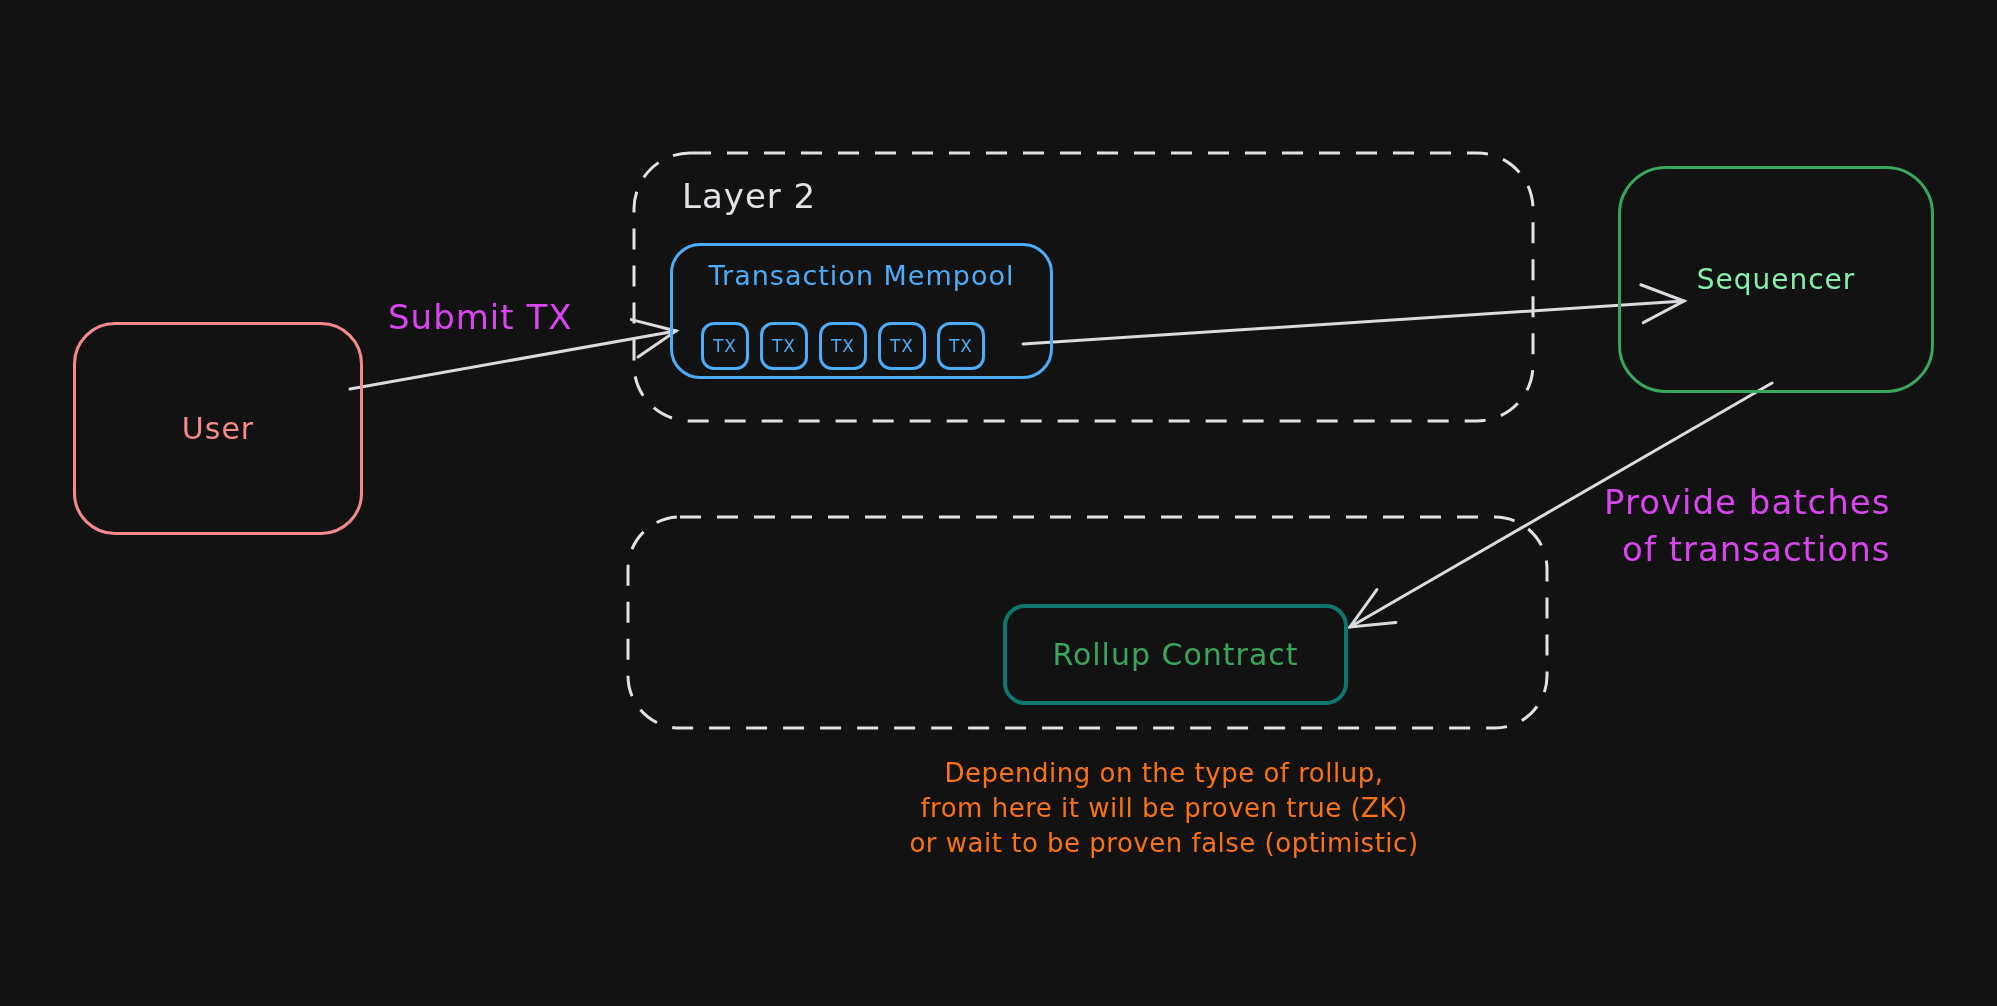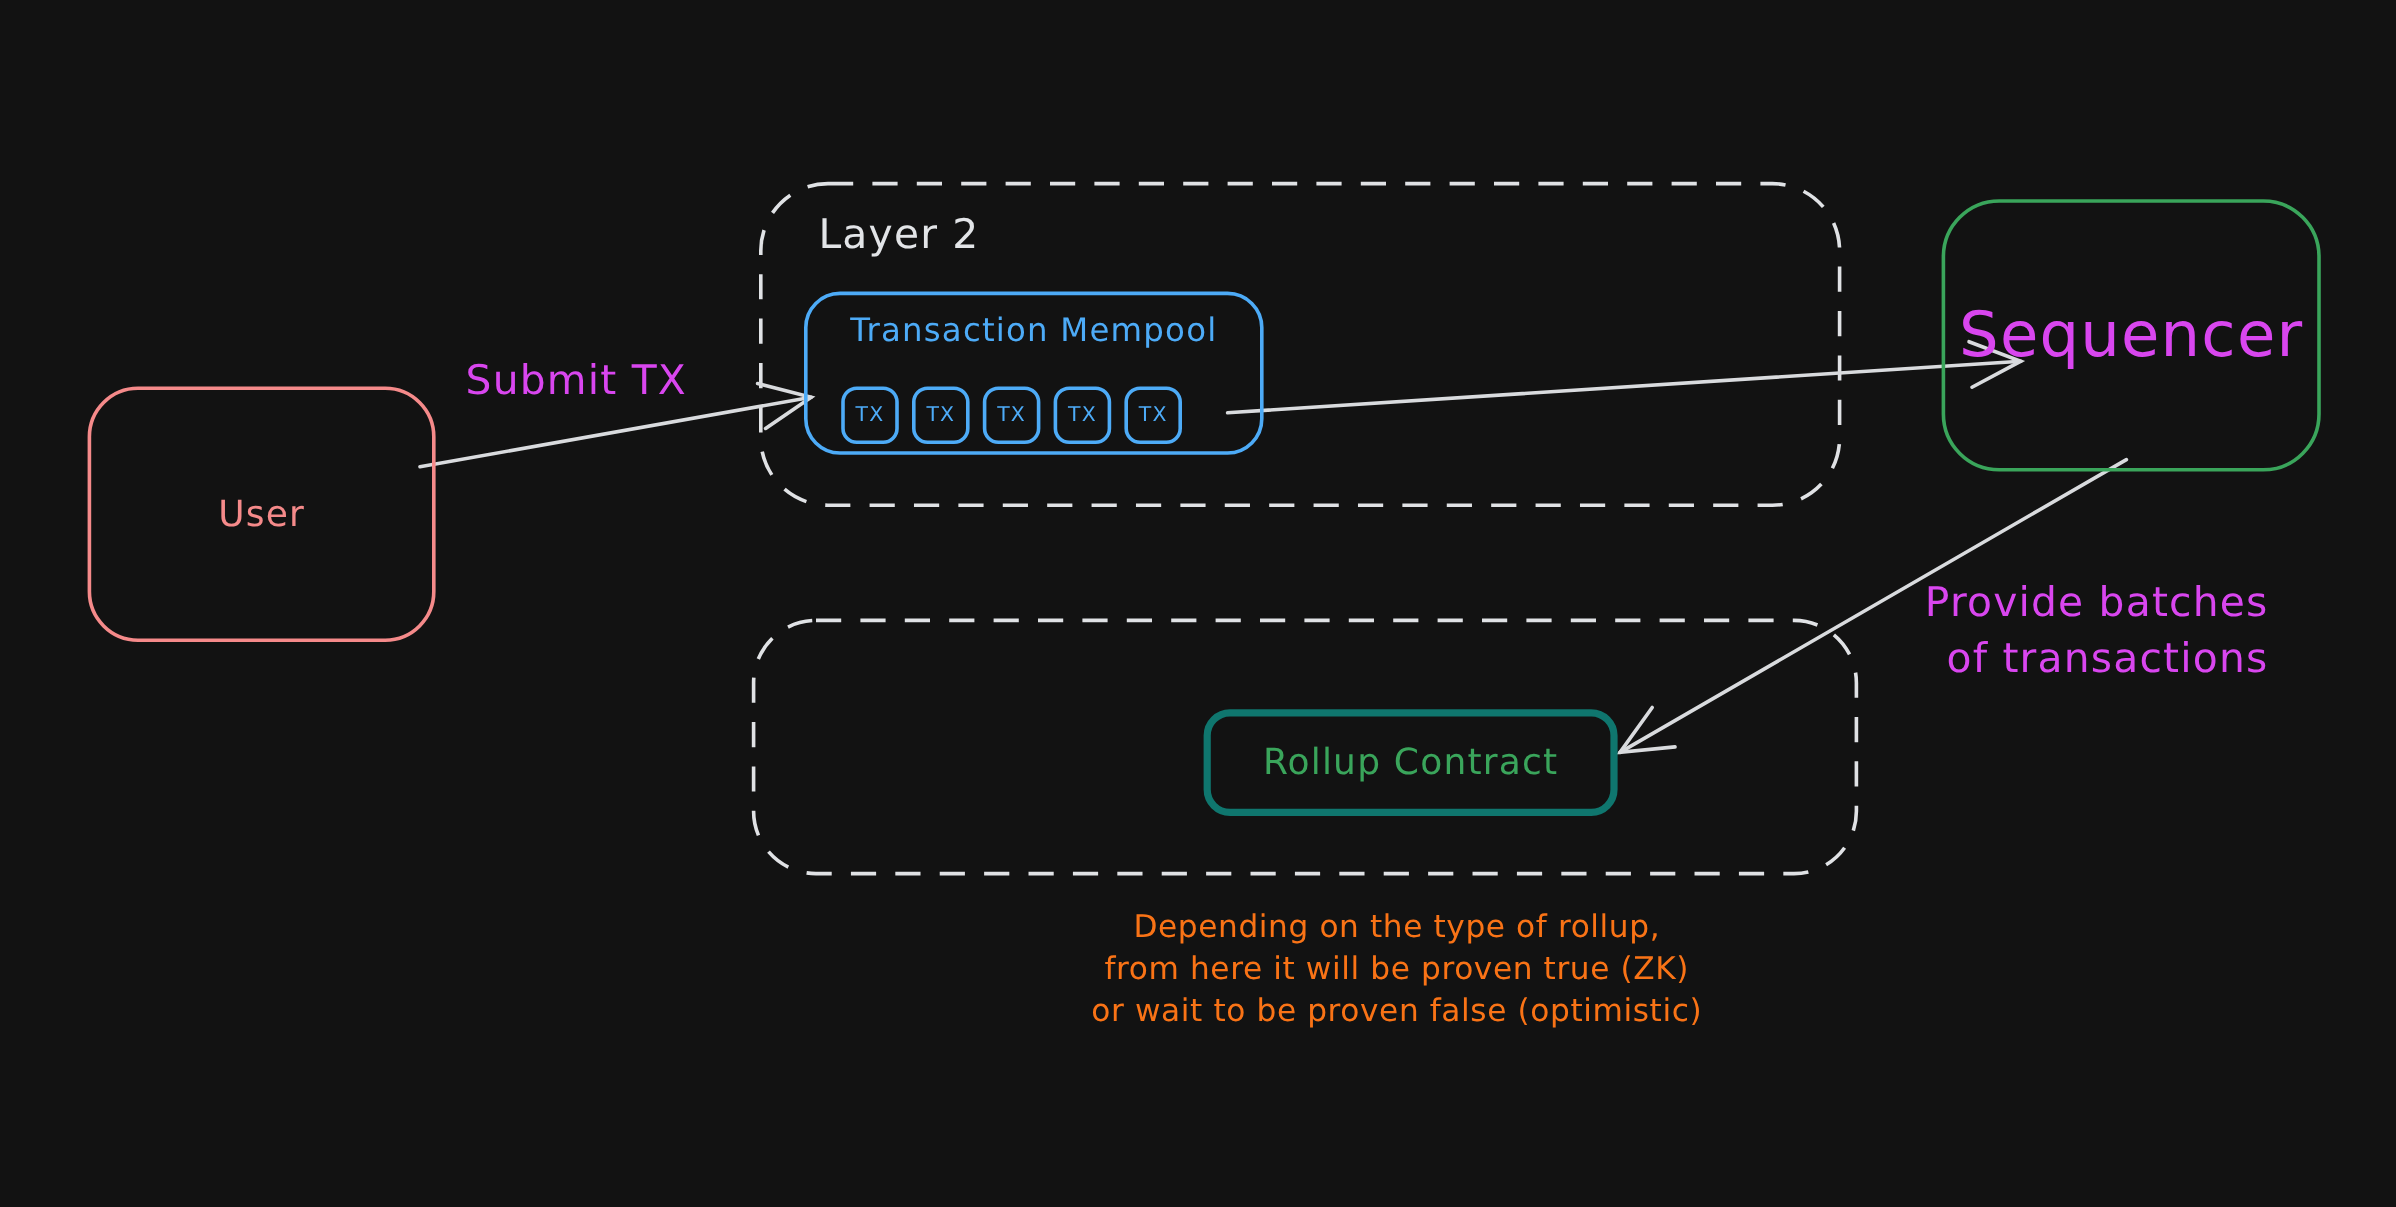--- a/index.html
+++ b/index.html
@@ -72,28 +72,28 @@
     font-size: 17px;
     letter-spacing: 1px;
   }
   .sequencer-node {
     left: 1618px; top: 166px;
     width: 316px; height: 227px;
     border: 3px solid #3aa55b;
     border-radius: 48px;
   }
   .sequencer-label {
-    color: #d946ef;
-    font-size: 52px;
+    color: #86efac;
+    font-size: 28px;
     letter-spacing: 1px;
   }
   .rollup-node {
-    left: 1003px; top: 591px;
-    width: 345px; height: 89px;
-    border: 6px solid #0f766e;
+    left: 1003px; top: 604px;
+    width: 345px; height: 101px;
+    border: 4px solid #0f766e;
     border-radius: 22px;
   }
   .rollup-label {
     color: #3aa55b;
     font-size: 30px;
     letter-spacing: 1px;
   }
   .zone-label {
     position: absolute;
     color: #e2e4e7;

